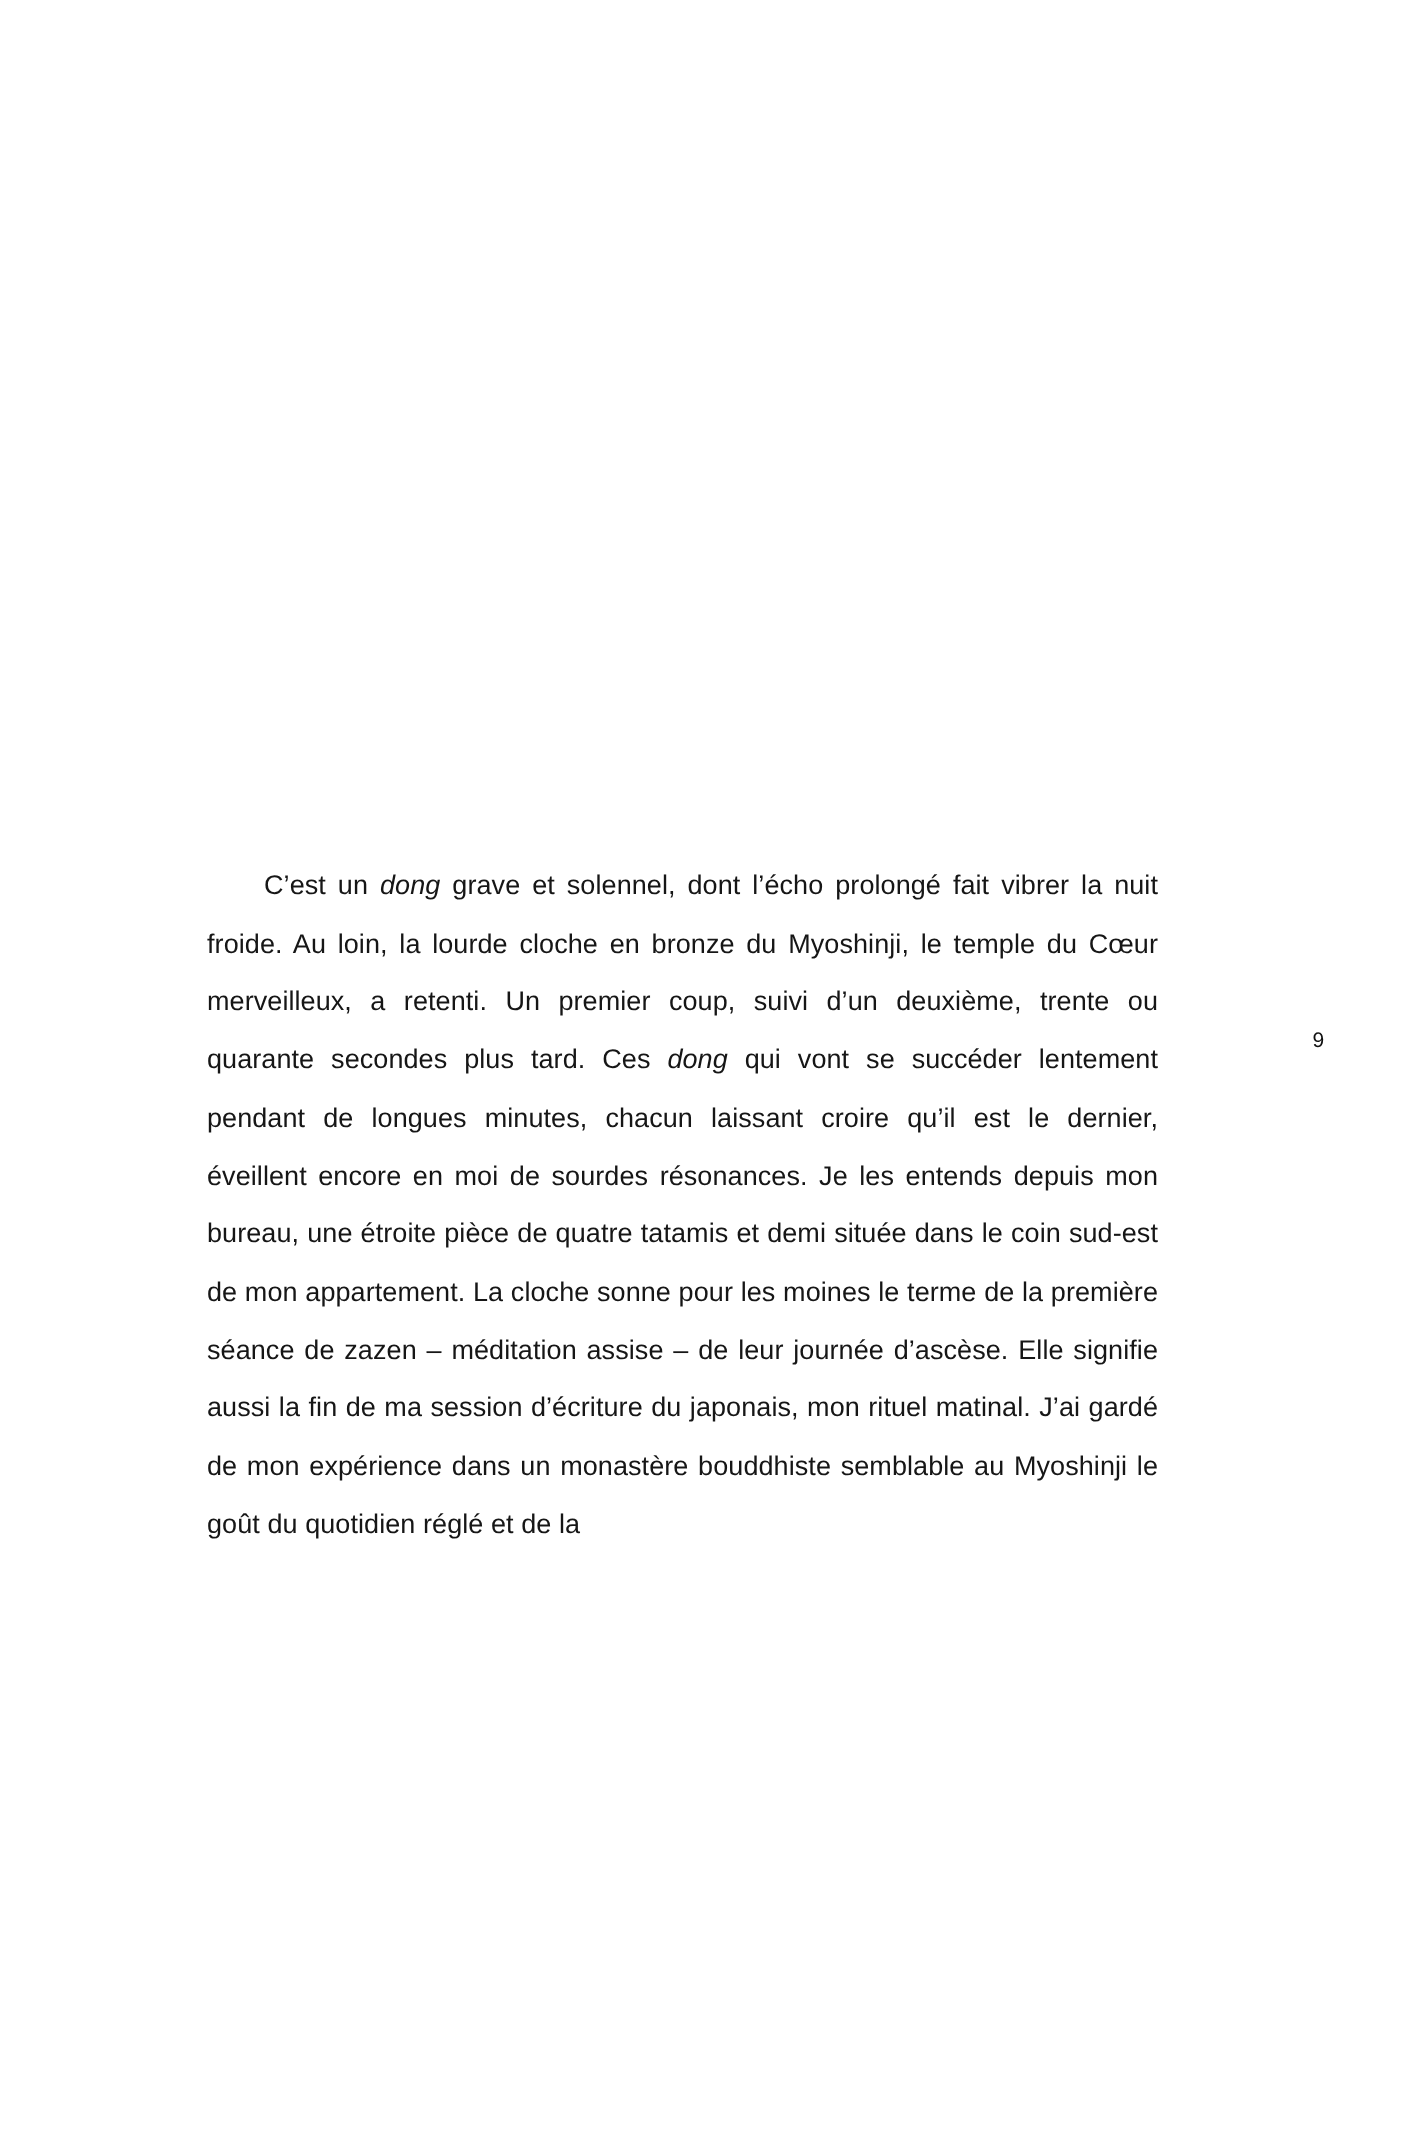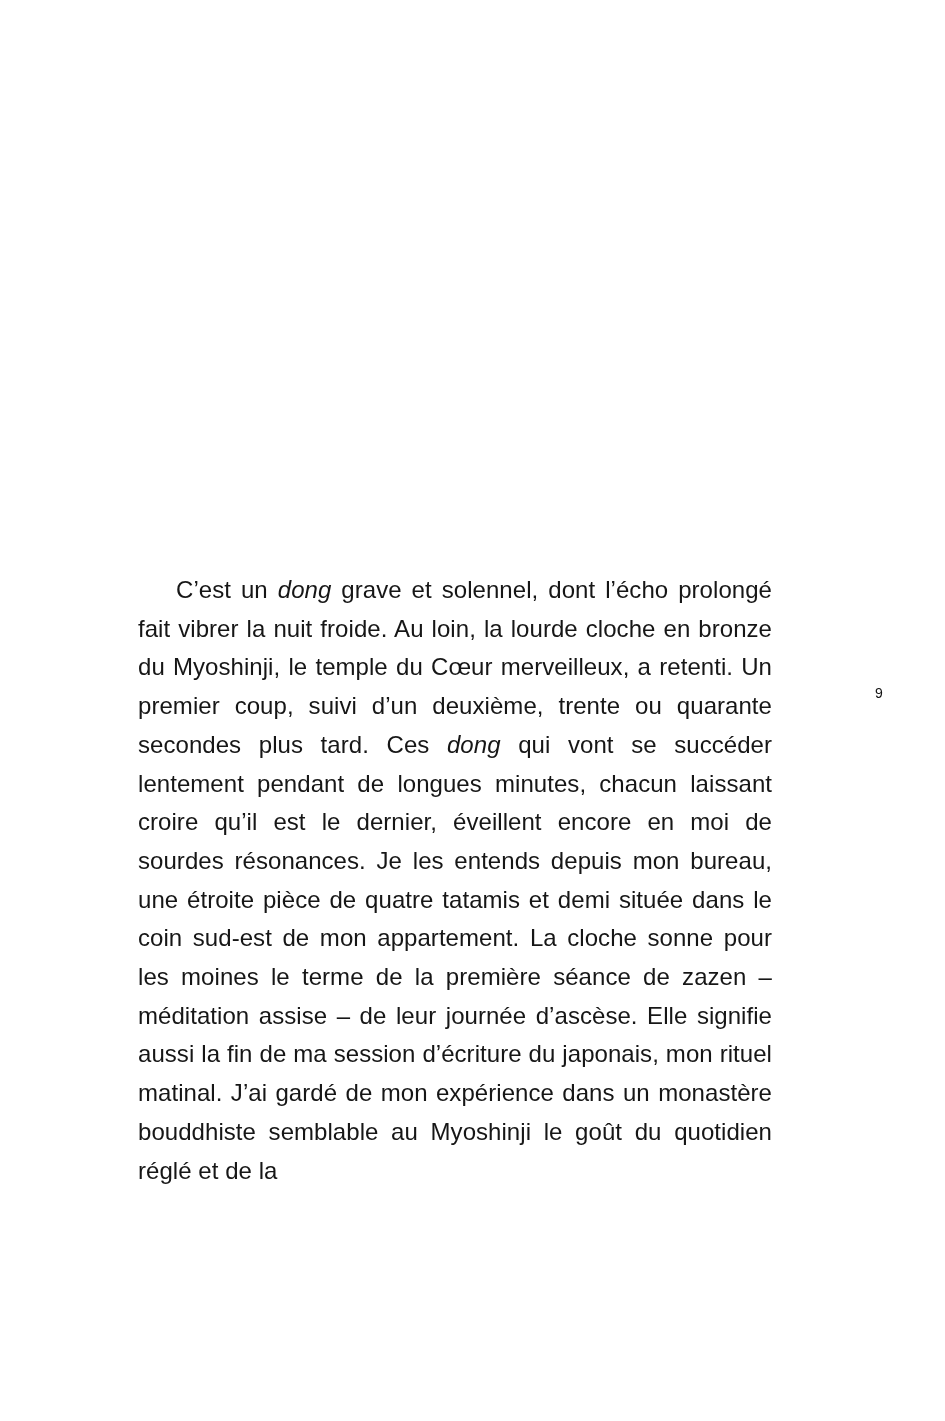--- a/index.html
+++ b/index.html
@@ -35,21 +35,21 @@
   .textblock {
     position: absolute;
     left: 138px;
     top: 571px;
     width: 634px;
   }
 
   .body-paragraph {
     margin: 0;
     font-family: "Liberation Sans", sans-serif;
-    font-size: 24px;
+    font-size: 18px;
     line-height: 38.7px;
     color: #161616;
     text-align: justify;
     text-justify: inter-word;
     text-indent: 38px;
     word-spacing: 0px;
     letter-spacing: 0.05px;
     hyphens: manual;
     -webkit-hyphens: manual;
   }

